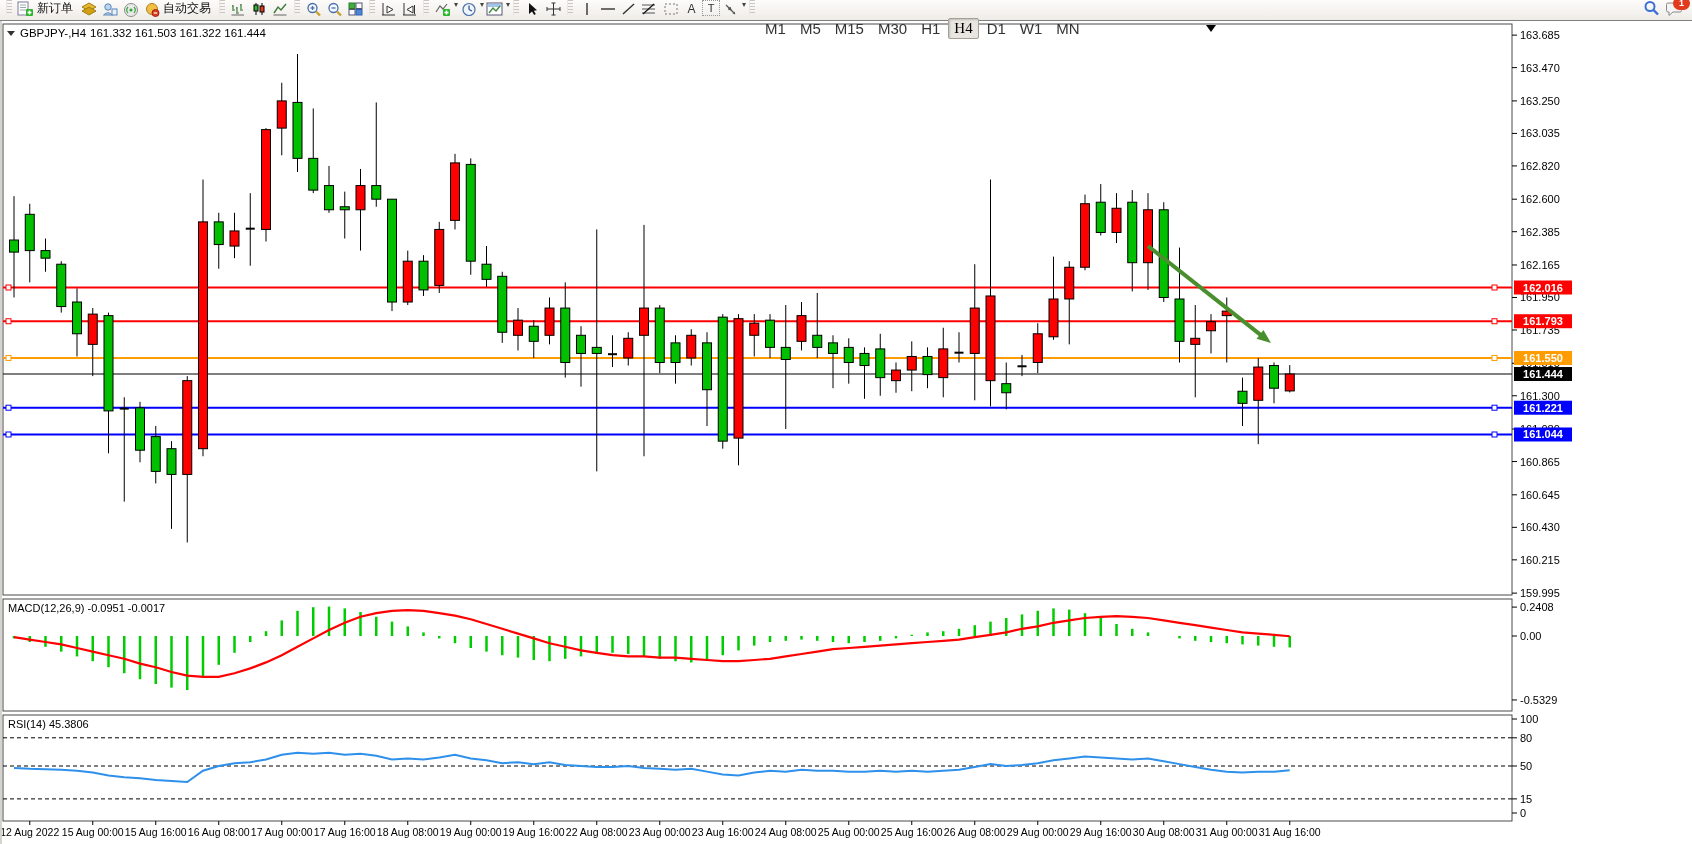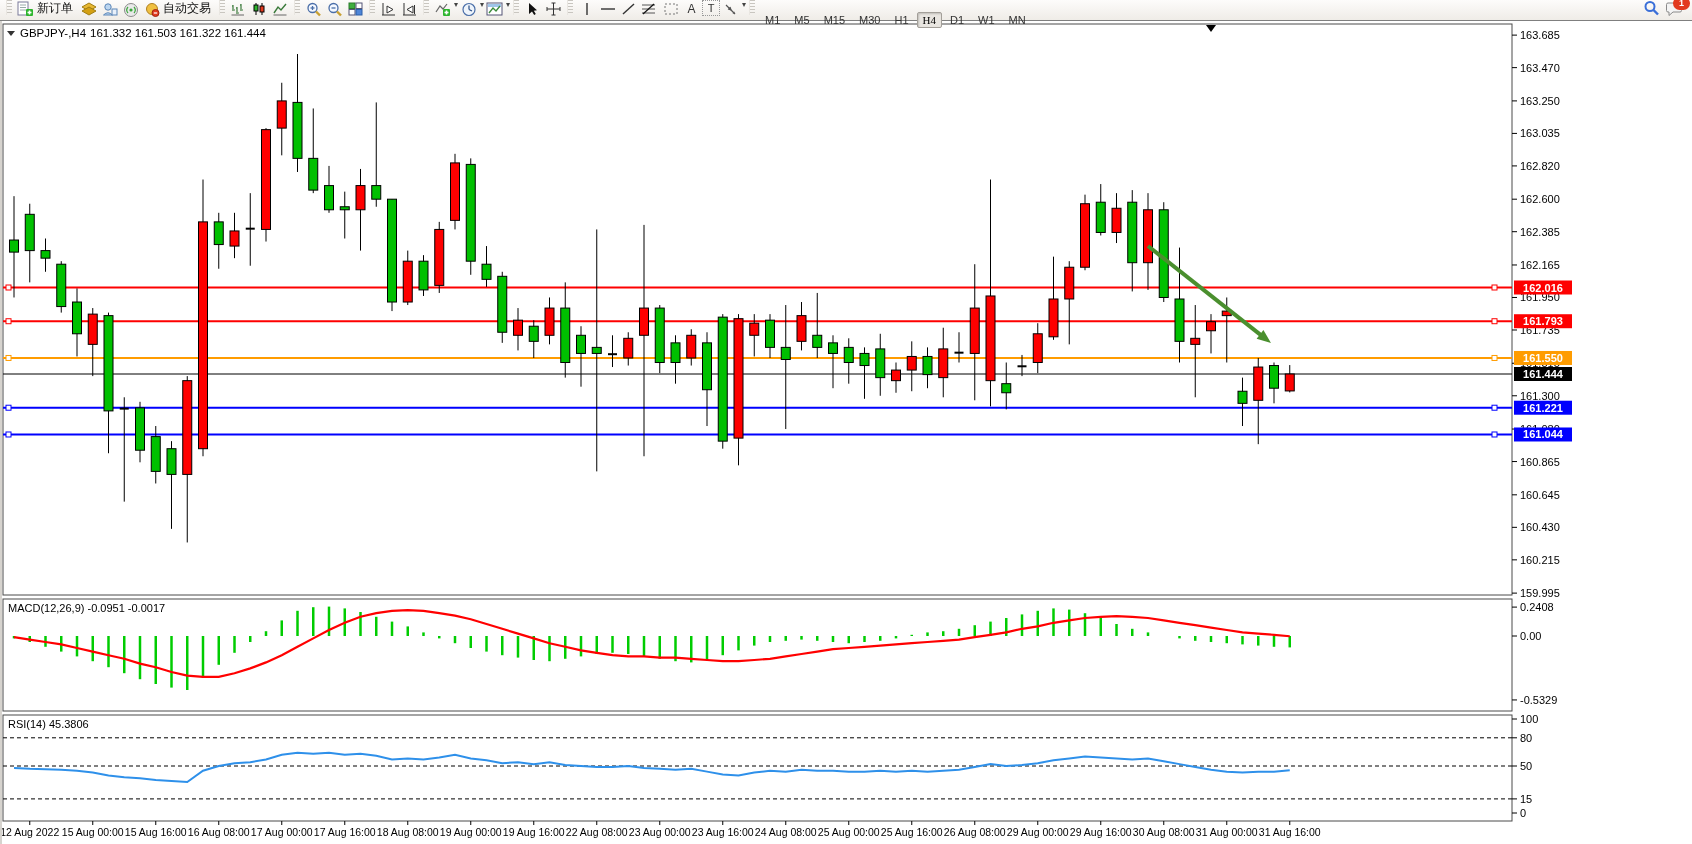--- a/index.html
+++ b/index.html
@@ -7,21 +7,21 @@
   .toolbar{position:absolute;top:0;left:0;right:0;height:20px;
     background:linear-gradient(#fdfcfb,#efece7);border-bottom:1px solid #7f7f7f;
     display:flex;align-items:flex-start;padding:0 3px;z-index:5;}
   .grip{width:5px;height:15px;margin:0 3px;
     background-image:repeating-linear-gradient(#c9c6c0 0 1px,transparent 1px 3px);
     border-left:1px solid #e9e6e1;}
   .tbtn{width:21px;height:18px;display:flex;align-items:center;justify-content:center;flex:0 0 auto;}
   .tbtn svg{display:block;}
   .tlabel{font-size:12px;color:#111;padding:0 5px 0 1px;white-space:nowrap;}
   .caret{font-size:8px;color:#444;margin-left:1px;}
-  .tf{font-size:11px;color:#333;padding:1px 5px;margin:12px 1px;border:1px solid transparent;border-radius:2px;}
+  .tf{font-size:15px;color:#333;padding:1px 5px;margin:18px 1px;border:1px solid transparent;border-radius:2px;}
   .tf.active{background:#e9e6e1;border:1px solid #a39f99;box-shadow:inset 1px 1px 2px rgba(0,0,0,.18);color:#000;font-family:Liberation Serif, serif;}
   .tb-right{margin-left:auto;display:flex;align-items:center;gap:6px;padding-right:6px;}
   .chat-wrap{position:relative;}
   .badge{position:absolute;top:-4px;right:-7px;min-width:13px;height:13px;border-radius:7px;
     background:#e23a1f;color:#fff;font-size:9px;font-weight:bold;text-align:center;line-height:13px;padding:0 2px;}
   .chart-window{position:absolute;top:20px;left:2px;right:0;bottom:0;background:#fff;}
   svg text{font-family:"Liberation Sans",sans-serif;}
 </style>
 </head>
 <body>

